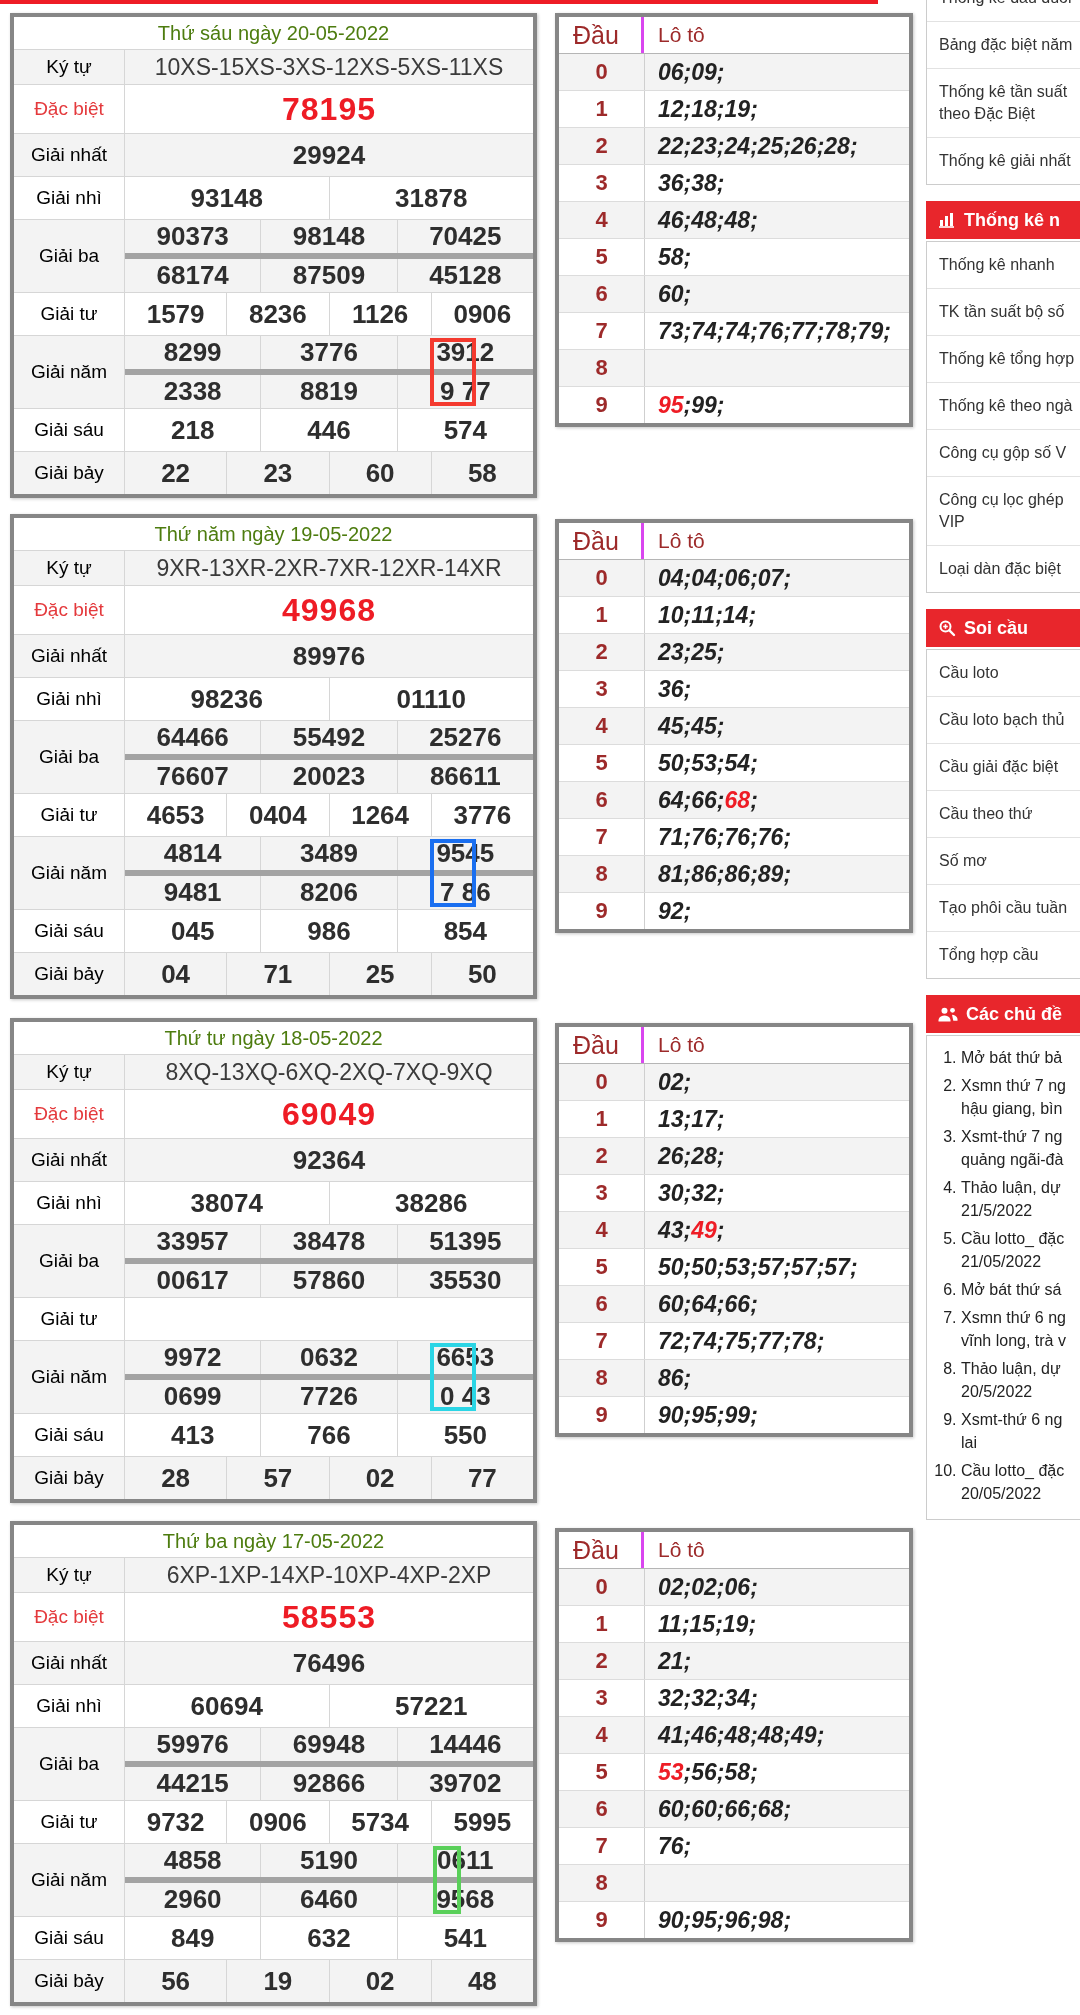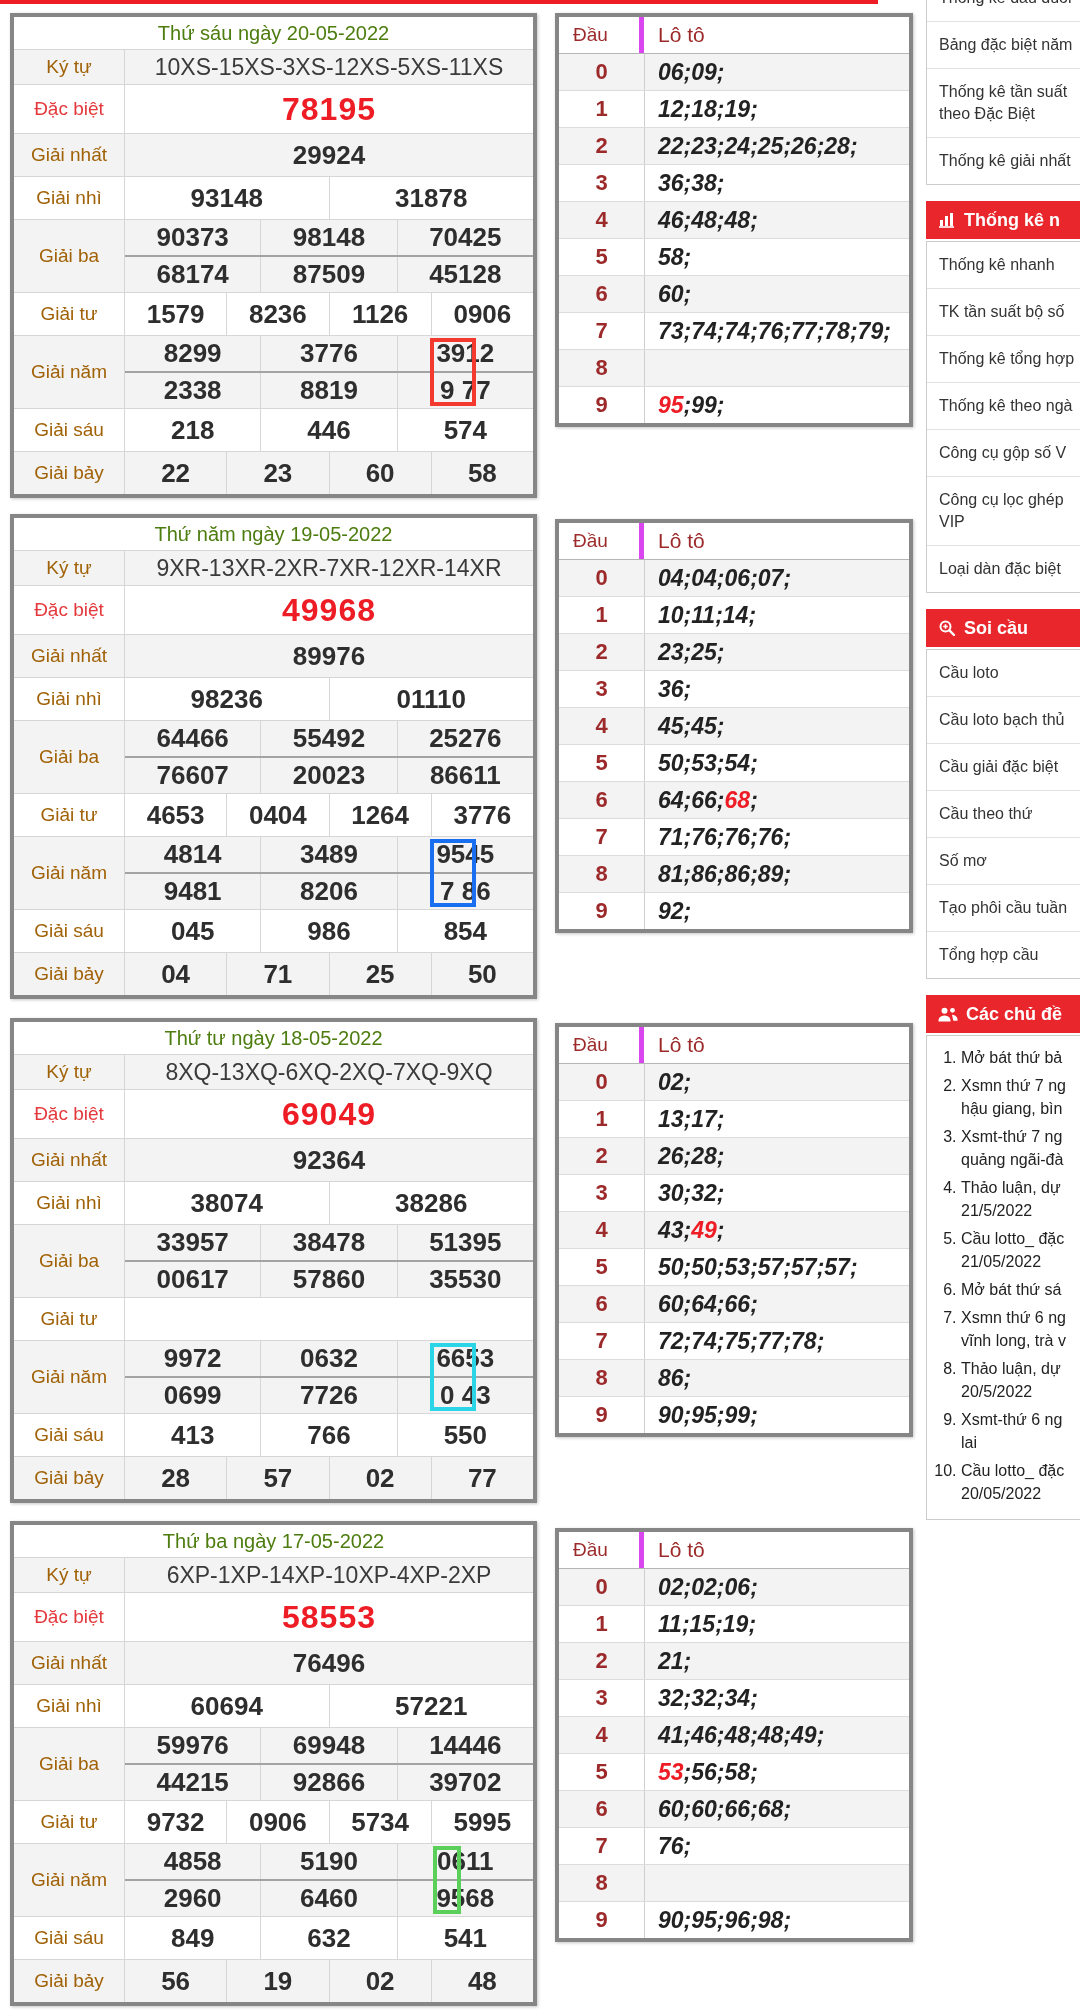--- a/index.html
+++ b/index.html
@@ -11,42 +11,42 @@
 
   
   .rtable{position:absolute;left:10px;width:527px;box-sizing:border-box;background:#fff;
     border:4px solid #868686;box-shadow:1px 1px 3px rgba(0,0,0,.22);}
   .r0{top:13px}.r1{top:514px}.r2{top:1018px}.r3{top:1521px}
   .rtitle{height:32px;display:flex;align-items:center;justify-content:center;
     font-size:20px;color:#4d7c0f;background:#fff;}
   .rrow{display:flex;border-top:1px solid #d6d6d6;}
   .stripe{background:#f3f3f3;}
   .rlabel{flex:0 0 110px;border-right:1px solid #d6d6d6;display:flex;align-items:center;
-    justify-content:center;font-size:19px;color:#a16207;}
+    justify-content:center;font-size:19px;color:#000000;}
   .lbl-special{color:var(--speclabel,#e4393c);}
   .rvals{flex:1;display:flex;flex-direction:column;}
   .rsub{flex:1;display:flex;}
-  .rsub + .rsub{border-top:2px solid #a3a3a3;}
+  .rsub + .rsub{border-top:6px solid #a3a3a3;}
   .vcell{flex:1;display:flex;align-items:center;justify-content:center;
     font-size:26px;font-weight:700;color:#2e2e2e;white-space:pre;}
   .vcell + .vcell{border-left:1px solid #d6d6d6;}
   .k-kytu{height:34px}.k-sp{height:48px}.k-s{height:42px}.k-d{height:72px}
   .k-kytu .vcell{font-weight:400;font-size:23px;color:#3a3a3a;}
   .v-special{font-size:32px;color:var(--special,#ee1c25);letter-spacing:1px;}
   .hl{position:absolute;top:321px;height:68px;box-sizing:border-box;border:4px solid red;pointer-events:none;}
   .hl2{left:416px;width:46px;}
   .hl1{left:419px;width:28px;}
 
   
   .ltable{position:absolute;left:555px;width:358px;box-sizing:border-box;background:#fff;
     border:4px solid #868686;box-shadow:1px 1px 3px rgba(0,0,0,.22);}
   .l0{top:13px}.l1{top:519px}.l2{top:1023px}.l3{top:1528px}
   .lhead{display:flex;height:36px;}
-  .ldau{flex:0 0 85px;border-right:5px solid #d946ef;display:flex;align-items:center;
-    padding-left:14px;box-sizing:border-box;color:var(--maroon,#9d2a2a);font-size:19px;}
+  .ldau{flex:0 0 85px;border-right:3px solid #d946ef;display:flex;align-items:center;
+    padding-left:14px;box-sizing:border-box;color:var(--maroon,#9d2a2a);font-size:25px;}
   .lloto{flex:1;display:flex;align-items:center;padding-left:14px;box-sizing:border-box;
     color:var(--maroon,#9d2a2a);font-size:21px;}
   .lrow{display:flex;height:36px;border-top:1px solid #dcdcdc;}
   .lr0{border-top-color:#b5b5b5;}
   .ldcell{flex:0 0 85px;border-right:1px solid #cfcfcf;display:flex;align-items:center;
     justify-content:center;color:var(--maroon,#9d2a2a);font-weight:700;font-size:22px;}
   .lvcell{flex:1;display:flex;align-items:center;padding-left:13px;
     font-size:23px;font-weight:700;color:#222;white-space:nowrap;overflow:hidden;font-style:italic;}
   .red{color:var(--special,#ee1c25);}
 

